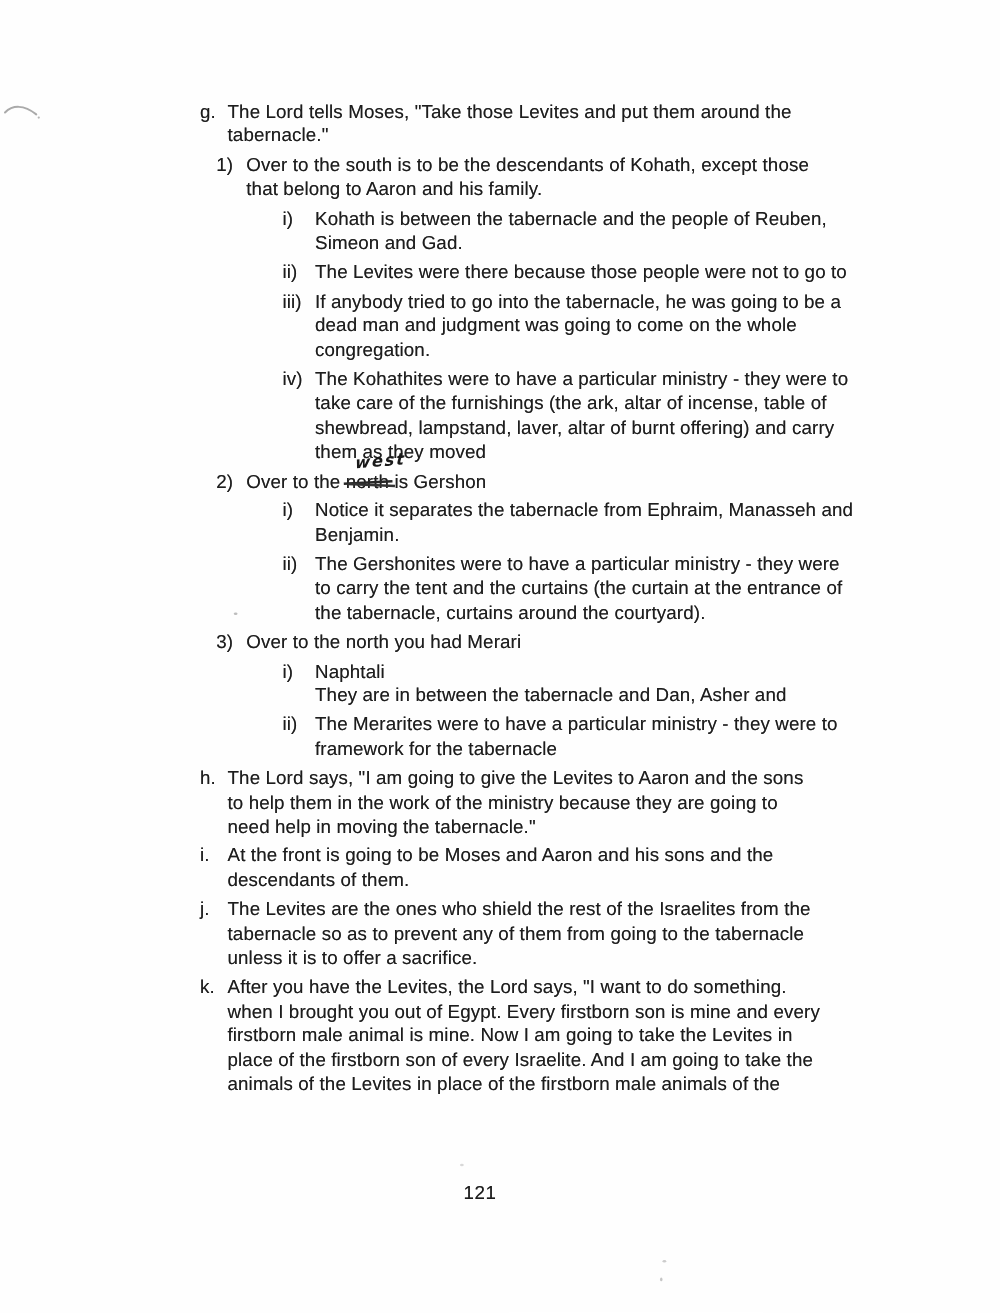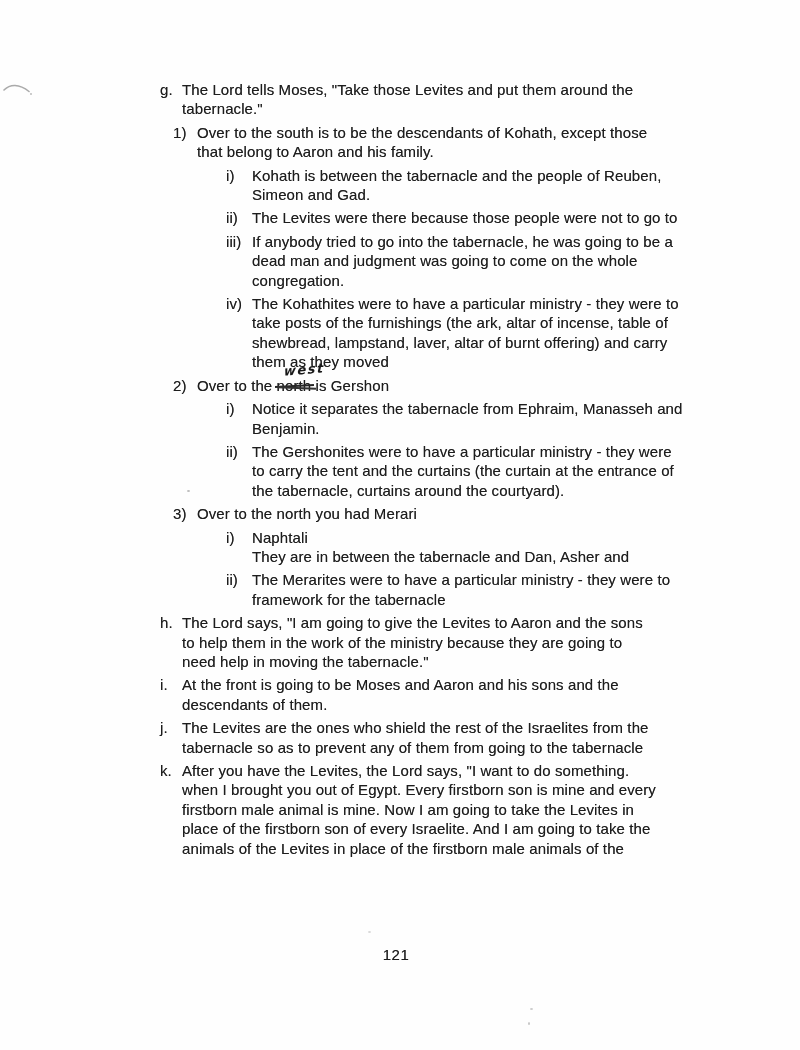--- a/index.html
+++ b/index.html
@@ -50,21 +50,20 @@
     font-style: italic; font-size: 13px; font-weight: bold;
     letter-spacing: 1.5px; color: #191919;
     transform: rotate(-5deg) skewX(-8deg);
     white-space: nowrap; text-shadow: none; z-index: 2;
   }
 
   .pageno {
     position: absolute; top: 946px; left: 0; width: 768px;
     text-align: center; font-size: 15px; letter-spacing: 0.5px;
     text-shadow: 0 0 0.5px rgba(25,25,25,0.6);
-    padding-left: 12px;
   }
 
   .pen-mark { position: absolute; left: 3px; top: 82px; }
   .speck { position: absolute; border-radius: 50%; background: #bdbdbd; }
   .speck-1 { left: 187px; top: 490px; width: 3px; height: 2px; }
   .speck-2 { left: 530px; top: 1008px; width: 3px; height: 2px; background: #cccccc; }
   .speck-3 { left: 528px; top: 1022px; width: 2px; height: 3px; background: #c6c6c6; }
   .speck-4 { left: 368px; top: 931px; width: 3px; height: 2px; background: #d8d8d8; }
 </style>
 </head>
@@ -116,21 +115,21 @@
           <div class="line">If anybody tried to go into the tabernacle, he was going to be a</div>
           <div class="line">dead man and judgment was going to come on the whole</div>
           <div class="line">congregation.</div>
         </div>
     </div>
 
     <div class="row l3">
       <span class="lbl">iv)</span>
       <div class="txt">
           <div class="line">The Kohathites were to have a particular ministry - they were to</div>
-          <div class="line">take posts of the furnishings (the ark, altar of incense, table of</div>
+          <div class="line">take care of the furnishings (the ark, altar of incense, table of</div>
           <div class="line">shewbread, lampstand, laver, altar of burnt offering) and carry</div>
           <div class="line">them as they moved</div>
         </div>
     </div>
 
     <div class="row l2">
       <span class="lbl">2)</span>
       <div class="txt">
         <div class="line"><span>Over to the </span><span class="struck"><span>north</span><span class="hand">west</span></span><span> is Gershon</span></div>
       </div>
@@ -191,20 +190,21 @@
           <div class="line">At the front is going to be Moses and Aaron and his sons and the</div>
           <div class="line">descendants of them.</div>
         </div>
     </div>
 
     <div class="row l1">
       <span class="lbl">j.</span>
       <div class="txt">
           <div class="line">The Levites are the ones who shield the rest of the Israelites from the</div>
           <div class="line">tabernacle so as to prevent any of them from going to the tabernacle</div>
+          <div class="line">unless it is to offer a sacrifice.</div>
         </div>
     </div>
 
     <div class="row l1">
       <span class="lbl">k.</span>
       <div class="txt">
           <div class="line">After you have the Levites, the Lord says, "I want to do something.</div>
           <div class="line">when I brought you out of Egypt. Every firstborn son is mine and every</div>
           <div class="line">firstborn male animal is mine. Now I am going to take the Levites in</div>
           <div class="line">place of the firstborn son of every Israelite. And I am going to take the</div>

